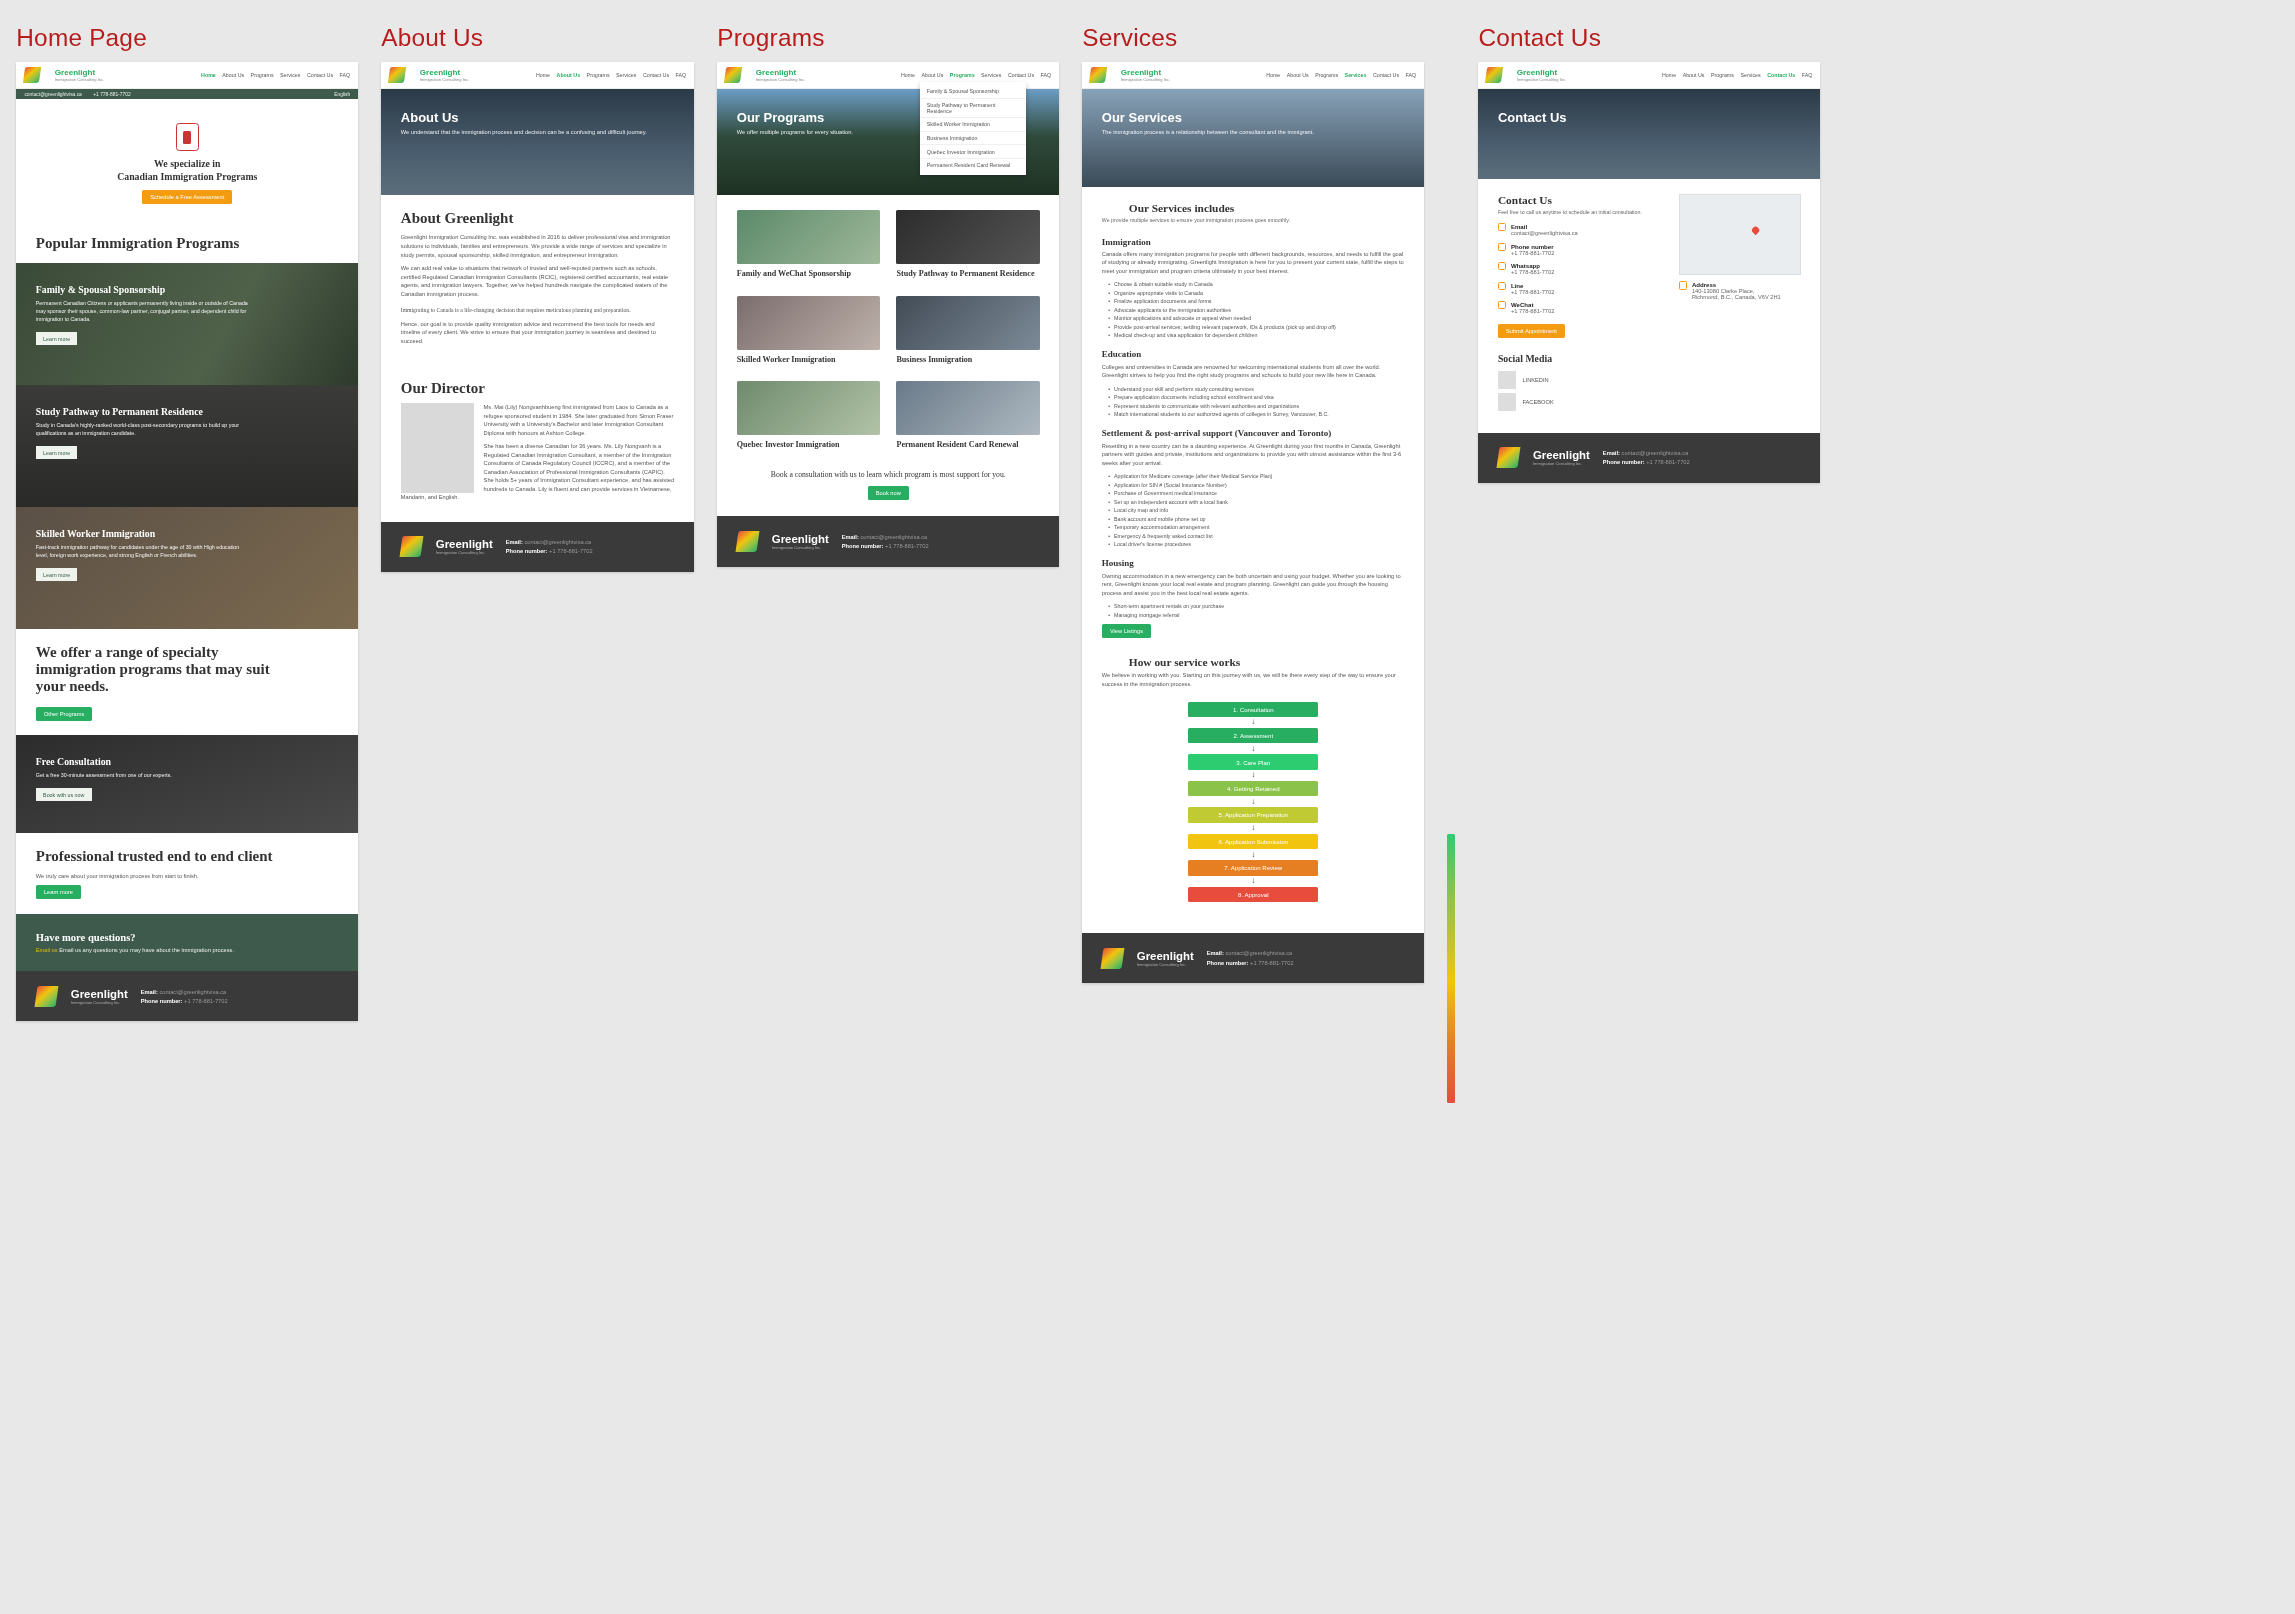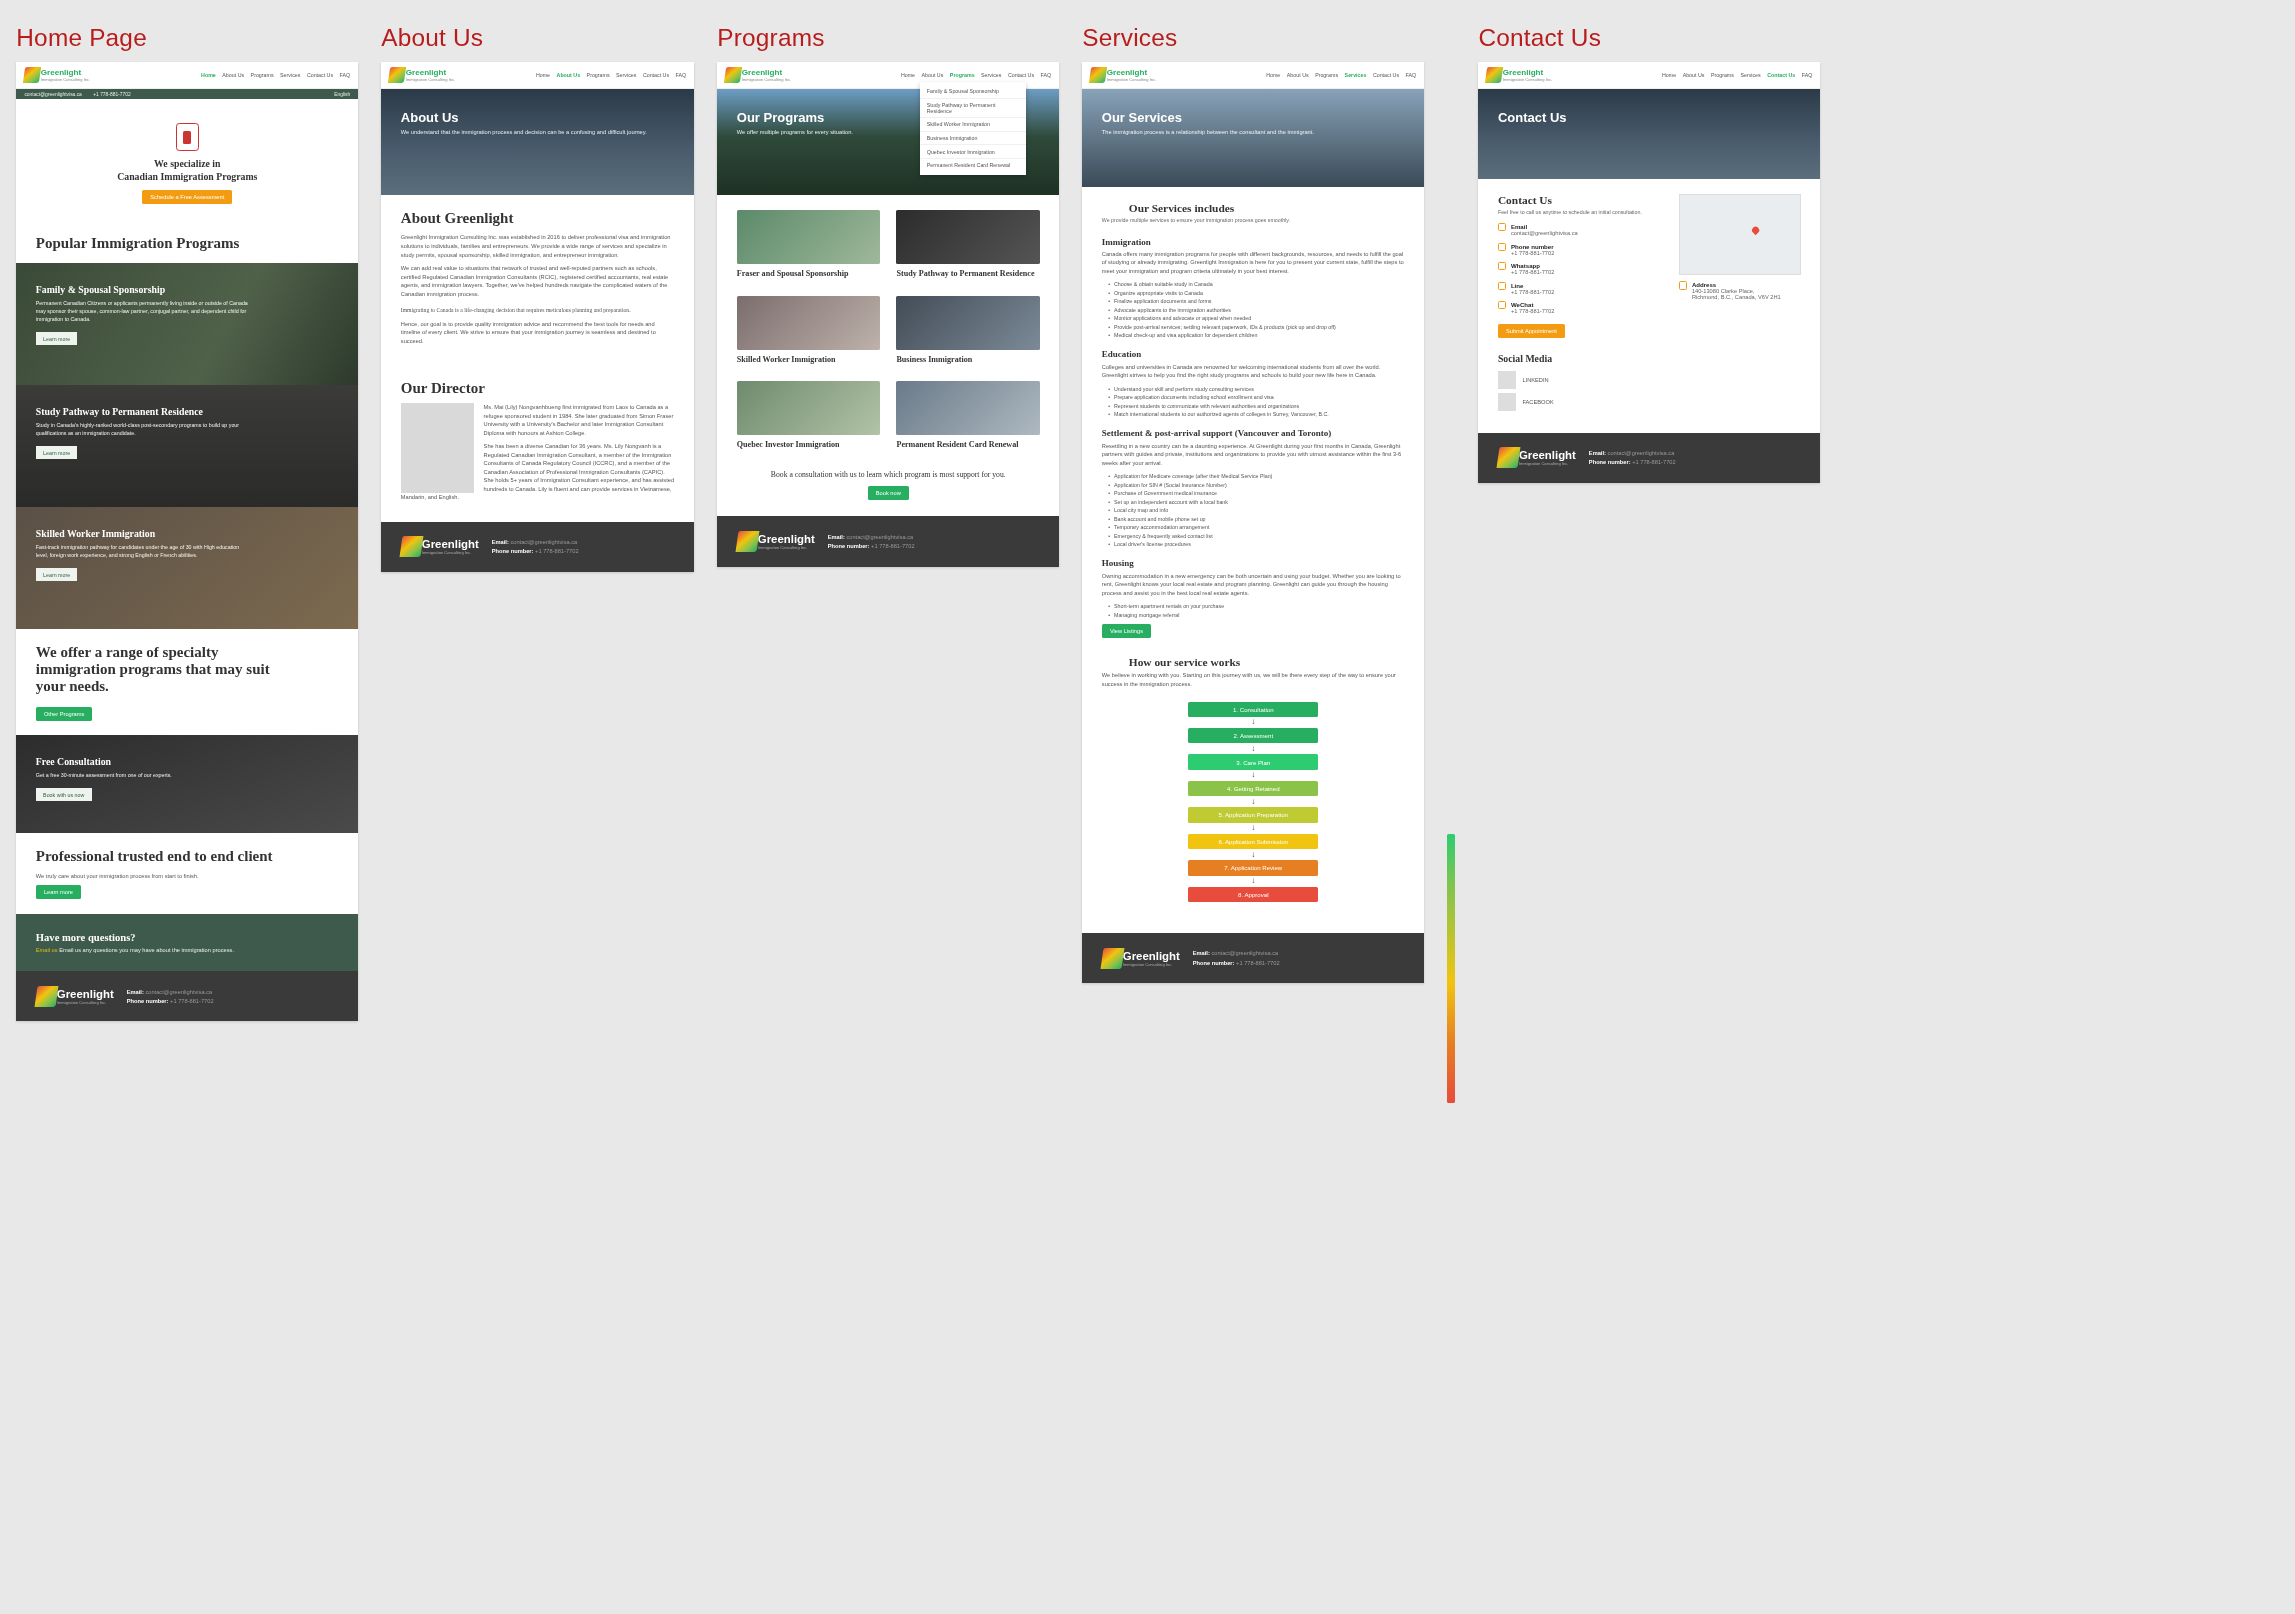--- a/index.html
+++ b/index.html
@@ -5,21 +5,21 @@
 * { box-sizing: border-box; margin: 0; padding: 0; }
 body { background: #e8e8e8; font-family: "Helvetica Neue", Arial, sans-serif; padding: 24.4px 16.3px; color: #333; }
 .board { display: flex; gap: 23px; align-items: flex-start; max-width: 2263px; }
 .col { display: flex; flex-direction: column; gap: 9.8px; }
 .col-title { font-size: 24.4px; color: #b91c1c; font-weight: 400; letter-spacing: 0.2px; }
 .page { width: 342px; background: #fff; box-shadow: 0 0.8px 2.4px rgba(0,0,0,.15); font-size: 7.3px; color: #333; }
 .w-narrow { width: 313px; }
 
 
 .hdr { display:flex; align-items:center; justify-content:space-between; padding:4.9px 8.1px; border-bottom:0.8px solid #eee; }
-.logo { display:flex; align-items:center; gap:0; }
+.logo { display:flex; align-items:center; gap:14px; }
 .logo-mark { width:16.3px; height:16.3px; background: linear-gradient(135deg,#e74c3c 0%,#f1c40f 40%,#8bc34a 70%,#27ae60 100%); border-radius:2.4px 0 2.4px 0; transform: skewX(-8deg); }
 .logo-txt { color:#27ae60; font-weight:700; font-size:8.1px; }
 .logo-txt small{ display:block; font-weight:400; font-size:4.1px; color:#888; }
 .nav { display:flex; gap:6.5px; font-size:5.3px; color:#555; }
 .nav span{ white-space:nowrap; }
 .nav .active{ color:#27ae60; font-weight:600; }
 .topbar{ background:#3e5a4d; color:#e8efe9; font-size:4.9px; padding:2.4px 8.1px; display:flex; gap:11.4px; }
 
 
 .hero { position:relative; color:#fff; padding:21px 19.5px; }
@@ -287,21 +287,21 @@
           <div>Permanent Resident Card Renewal</div>
         </div>
       </div>
       <div class="hero mount">
         <h2>Our Programs</h2>
         <p>We offer multiple programs for every situation.</p>
       </div>
       <div class="pgrid">
         <div class="pcard">
             <div class="pimg pi1"></div>
-            <h5>Fraser and Spousal Sponsorship</h5>
+            <h5>Family and WeChat Sponsorship</h5>
           </div>
         <div class="pcard">
             <div class="pimg pi2"></div>
             <h5>Study Pathway to Permanent Residence</h5>
           </div>
         <div class="pcard">
             <div class="pimg pi3"></div>
             <h5>Skilled Worker Immigration</h5>
           </div>
         <div class="pcard">

